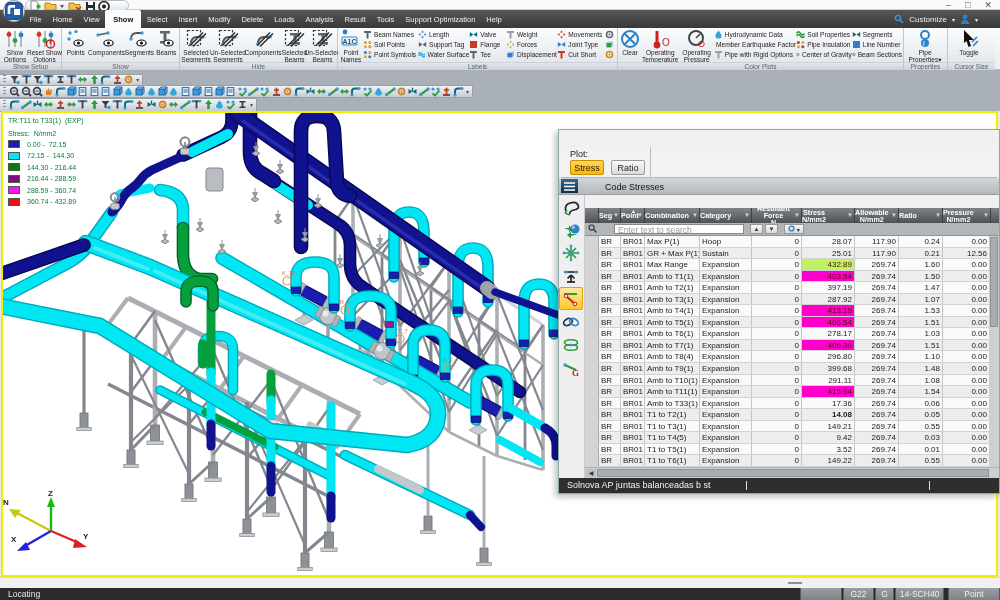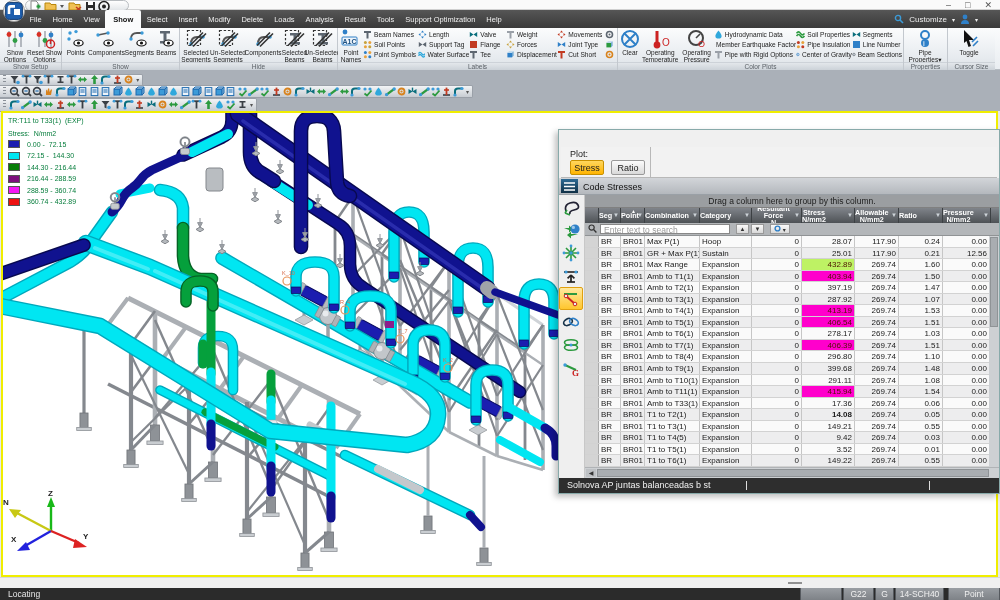--- a/index.html
+++ b/index.html
@@ -41,31 +41,31 @@
 #triad{position:absolute;left:0px;top:376px}
 
 #panel{position:absolute;left:558px;top:129px;width:442px;height:365px;background:#f0f0f0;border:1px solid #8aa;box-shadow:-3px 3px 6px rgba(0,0,0,0.25);font-size:9px}
 #ptitle{position:absolute;left:0;top:0;right:0;height:17px;background:linear-gradient(#eef3f9,#d4dfec);border-bottom:1px solid #b8c4d2;color:#333;font-size:10px;line-height:17px;padding-left:10px}
 #plot{position:absolute;left:2px;top:17px;width:90px;height:31px;border-right:1px solid #b8b8b8;border-bottom:1px solid #b8b8b8;background:#f2f2f2;font-size:9px;color:#222;padding:2px 0 0 9px}
 #plotrest{position:absolute;left:92px;top:17px;right:2px;height:31px;border-bottom:1px solid #b8b8b8;background:#f2f2f2}
 .pbtn{display:inline-block;width:34px;height:15px;margin-top:1px;border:1px solid #999;border-radius:2px;text-align:center;line-height:15px;font-size:9px;color:#222;background:linear-gradient(#fbfbfb,#d9d9d9)}
 .pbtn.on{background:linear-gradient(#ffd75e,#ffb400);border-color:#c89000;font-weight:normal}
 #tabrow{position:absolute;left:0;top:48px;right:0;height:17px;background:linear-gradient(#d2d5d9,#b4b8bd);border-bottom:1px solid #9aa0a6;color:#111;font-size:9.5px}
 #burger{position:absolute;left:2px;top:1px;width:17px;height:14px;background:linear-gradient(#2e6a94,#0f2f45);display:flex;align-items:center;justify-content:center}
-#tabname{position:absolute;left:24px;top:1px;line-height:16px;font-size:9px}
+#tabname{position:absolute;left:46px;top:1px;line-height:16px;font-size:9px}
 #sidebar{position:absolute;left:0;top:65px;width:26px;bottom:15px;background:#efefef;border-right:1px solid #c8c8c8}
 .sic{width:24px;height:23px;display:flex;align-items:center;justify-content:center}
 .sic.sel{background:linear-gradient(#ffe9a0,#ffc62e);border:1px solid #e0a010;border-radius:2px}
 #gridarea{position:absolute;left:26px;top:65px;right:0;bottom:15px}
 #groupbar{position:absolute;left:0;top:0;right:0;height:13px;background:#9b9ea1;color:#1d1d1d;font-size:8.5px;text-align:center;line-height:13px;border-bottom:1px solid #808080}
 #ghead{position:absolute;left:0;top:13px;right:0;height:15px;background:linear-gradient(#80848a,#4e5256);color:#fff;display:flex;font-size:7.2px;font-weight:bold}
 .hc{border-right:1px solid #3c4043;display:flex;align-items:center;text-align:center;line-height:7px;position:relative;padding-right:6px;overflow:hidden}
 .hc .fun{position:absolute;right:1px;top:4px;width:6px;height:6px;color:#cdd3d8;font-size:6px;line-height:6px}
 #searchrow{position:absolute;left:0;top:28px;right:0;height:13px;background:#b3b6b9;display:flex;align-items:center;border-bottom:1px solid #909395}
-#searchbox{width:130px;height:10px;background:#fff;border:1px solid #888;margin-left:1px;font-size:8.5px;color:#9a9a9a;padding-left:3px;line-height:10px}
+#searchbox{width:130px;height:10px;background:#fff;border:1px solid #888;margin-left:15px;font-size:8.5px;color:#9a9a9a;padding-left:3px;line-height:10px}
 .sbtn{width:13px;height:10px;background:linear-gradient(#fafafa,#d8d8d8);border:1px solid #999;margin-left:2px;font-size:6px;text-align:center;line-height:9px;color:#333}
 #grows{position:absolute;left:0;top:41px;right:10px;bottom:11px;overflow:hidden}
 .grow{display:flex;height:11.55px;border-bottom:1px solid #d2d2d2;font-size:8px;color:#1a1a1a}
 .gc{border-right:1px solid #c6c6c6;padding:0 2px;line-height:11.5px;white-space:nowrap;overflow:hidden}
 .gc.gut{width:14px;background:#d4d4d4;border-right:1px solid #aaa;padding:0}
 .gc.num{text-align:right}
 #vscroll{position:absolute;right:0;top:41px;width:10px;bottom:11px;background:#cdd0d3}
 #vthumb{position:absolute;left:1px;right:1px;top:1px;height:90px;background:#a9adb1;border:1px solid #8f9396}
 #hscroll{position:absolute;left:0;right:0;bottom:0;height:11px;background:#cdd0d3;border-top:1px solid #b0b3b6}
 #hthumb{position:absolute;left:12px;top:1px;width:392px;height:8px;background:#a9adb1;border:1px solid #8f9396}
@@ -1329,21 +1329,20 @@
         </div>
         <div class="sic">
           <svg width="18" height="18" viewBox="0 0 18 18">
             <line x1="3" y1="6" x2="14" y2="11" stroke="#2c9a3f" stroke-width="2"></line>
             <circle cx="3" cy="6" r="1.7" fill="#3c9bd8"></circle>
             <text x="10" y="17" font-family="Liberation Serif" font-size="9" font-weight="bold" fill="#cc2222">G</text>
           </svg>
         </div>
       </div>
   <div id="gridarea">
-    <div id="groupbar">Drag a column here to group by this column.</div>
     <div id="ghead">
           <div class="hc" style="width:14px;padding:0"></div>
           <div class="hc" style="width:22px">
             <span>Seg</span>
             <span class="fun">▼</span>
           </div>
           <div class="hc" style="width:24px">
             <span>Point</span>
             <span class="fun">▼</span>
           </div>

